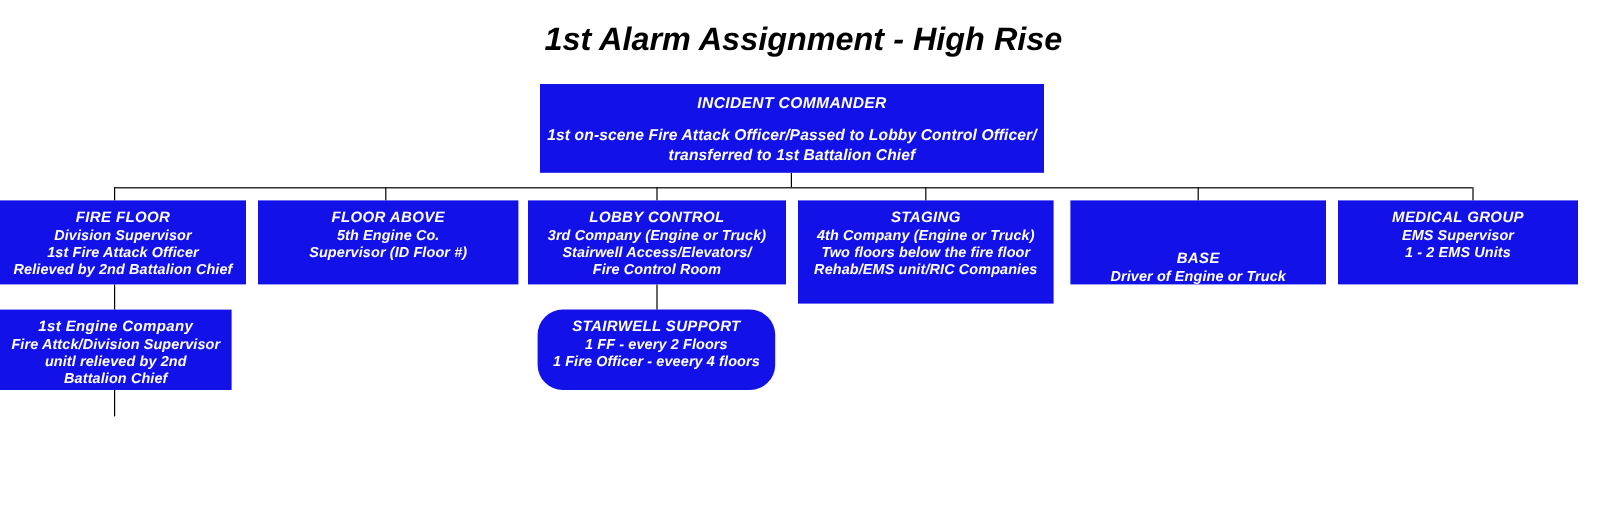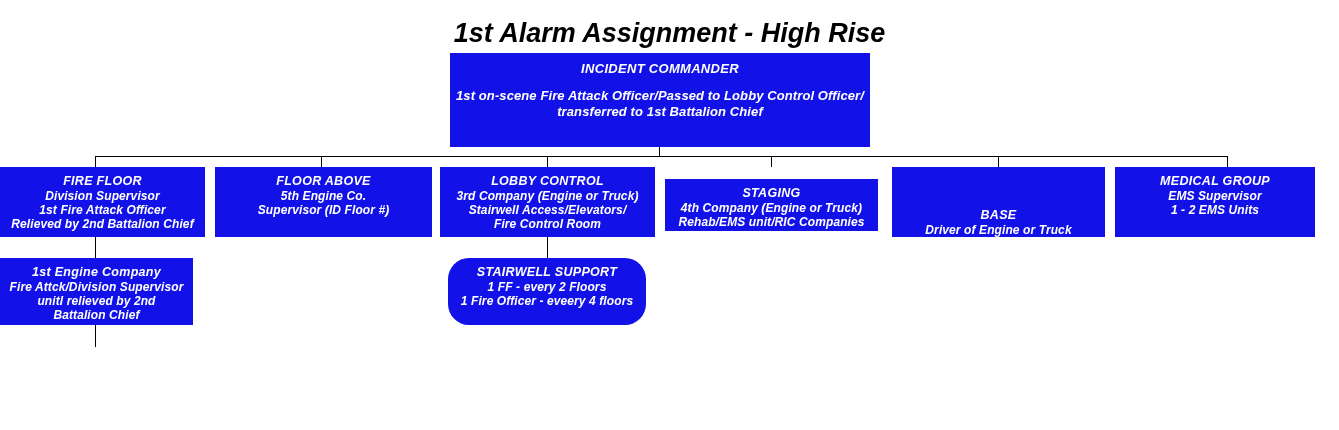--- a/index.html
+++ b/index.html
@@ -92,21 +92,21 @@
   <div class="conn conn-v" style="left:771px; top:156px; height:11px;"></div>
   <div class="conn conn-v" style="left:998px; top:156px; height:11px;"></div>
   <div class="conn conn-v" style="left:1227px; top:156px; height:11px;"></div>
 
   <div class="conn conn-v" style="left:95px; top:237px; height:21px;"></div>
 
   <div class="conn conn-v" style="left:95px; top:325px; height:22px;"></div>
 
   <div class="conn conn-v" style="left:547px; top:237px; height:21px;"></div>
 
-  <div class="node" id="node-incident-commander" style="left:450px; top:53px; width:420px; height:94px;">
+  <div class="node" id="node-incident-commander" style="left:450px; top:70px; width:420px; height:74px;">
     <div class="node-title">INCIDENT COMMANDER</div>
     <div class="node-line">1st on-scene Fire Attack Officer/Passed to Lobby Control Officer/</div>
     <div class="node-line">transferred to 1st Battalion Chief</div>
   </div>
 
   <div class="node row2" style="left:0px; top:167px; width:205px; height:70px;">
     <div class="node-title">FIRE FLOOR</div>
     <div class="node-line">Division Supervisor</div>
     <div class="node-line">1st Fire Attack Officer</div>
     <div class="node-line">Relieved by 2nd Battalion Chief</div>
@@ -118,25 +118,25 @@
     <div class="node-line">Supervisor (ID Floor #)</div>
   </div>
 
   <div class="node row2" style="left:440px; top:167px; width:215px; height:70px;">
     <div class="node-title">LOBBY CONTROL</div>
     <div class="node-line">3rd Company (Engine or Truck)</div>
     <div class="node-line">Stairwell Access/Elevators/</div>
     <div class="node-line">Fire Control Room</div>
   </div>
 
-  <div class="node row2" style="left:665px; top:167px; width:213px; height:52px;margin-top:12px;">
+  <div class="node row2" style="left:665px; top:167px; width:213px; height:86px;">
     <div class="node-title">STAGING</div>
     <div class="node-line">4th Company (Engine or Truck)</div>
+    <div class="node-line">Two floors below the fire floor</div>
     <div class="node-line">Rehab/EMS unit/RIC Companies</div>
-    <div class="node-line">Two floors below the fire floor</div>
   </div>
 
   <div class="node row2" style="left:892px; top:167px; width:213px; height:70px;justify-content:flex-end;">
     <div class="node-title">BASE</div>
     <div class="node-line">Driver of Engine or Truck</div>
   </div>
 
   <div class="node row2" style="left:1115px; top:167px; width:200px; height:70px;">
     <div class="node-title">MEDICAL GROUP</div>
     <div class="node-line">EMS Supervisor</div>

